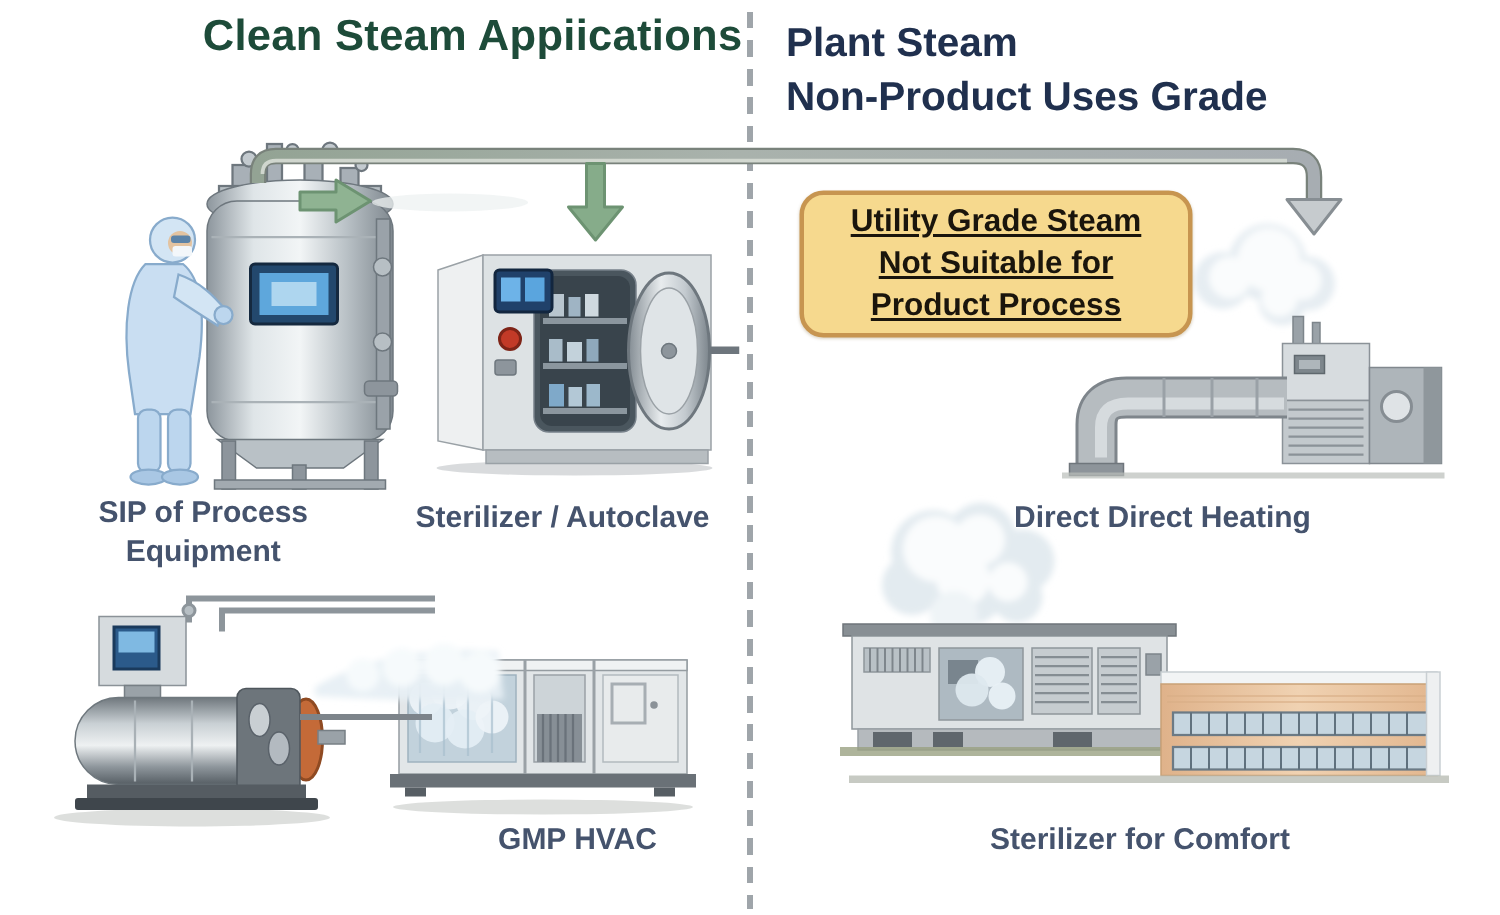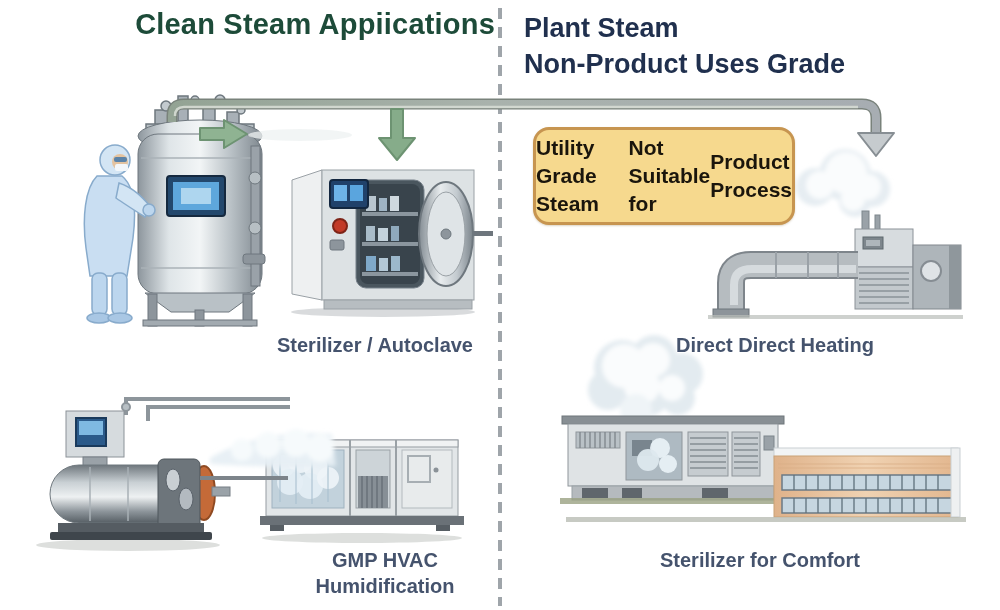--- a/index.html
+++ b/index.html
@@ -22,24 +22,25 @@
     position:absolute;left:524px;top:10px;margin:0;
     font-size:27px;font-weight:bold;line-height:1.35;
     color:var(--c-right-title,#20304e);
     text-shadow:0 1px 0 #fff,0 -1px 0 #fff,1px 0 0 #fff,-1px 0 0 #fff;
   }
   .callout{
     position:absolute;left:533px;top:127px;width:256px;height:92px;
     background:var(--c-callout-bg,#f6d98e);
     border:3px solid var(--c-callout-border,#c79550);
     border-radius:16px;
-    display:flex;flex-direction:row;align-items:center;justify-content:center;
+    display:flex;flex-direction:column;align-items:center;justify-content:center;
     font-size:21px;font-weight:bold;line-height:1.32;
     color:var(--c-callout-text,#1a150c);
     box-shadow:0 1px 2px rgba(120,90,30,.25);
+    text-decoration:underline;
   }
   .eq-label{
     position:absolute;text-align:center;
     font-size:20px;font-weight:bold;line-height:1.3;
     color:var(--c-label,#45536d);
     text-shadow:0 1px 0 #fff,0 -1px 0 #fff,1px 0 0 #fff,-1px 0 0 #fff;
   }
   .lbl-sip{left:28px;top:329px;width:215px;}
   .lbl-ster{left:250px;top:332px;width:250px;text-align:center;}
   .lbl-direct{left:645px;top:332px;width:260px;}
@@ -389,21 +390,24 @@
     <div>Plant Steam</div>
     <div>Non-Product Uses Grade</div>
   </div>
 
   <div class="callout">
     <div>Utility Grade Steam</div>
     <div>Not Suitable for</div>
     <div>Product Process</div>
   </div>
 
+  <div class="eq-label lbl-sip">
+    <div>SIP of Process</div>
+    <div>Equipment</div>
+  </div>
   <div class="eq-label lbl-ster">Sterilizer / Autoclave</div>
   <div class="eq-label lbl-direct">Direct Direct Heating</div>
   <div class="eq-label lbl-gmp">
     <div>GMP HVAC</div>
-    <div>Humidification</div>
   </div>
   <div class="eq-label lbl-comfort">Sterilizer for Comfort</div>
 
 </div>
 
 </body></html>

